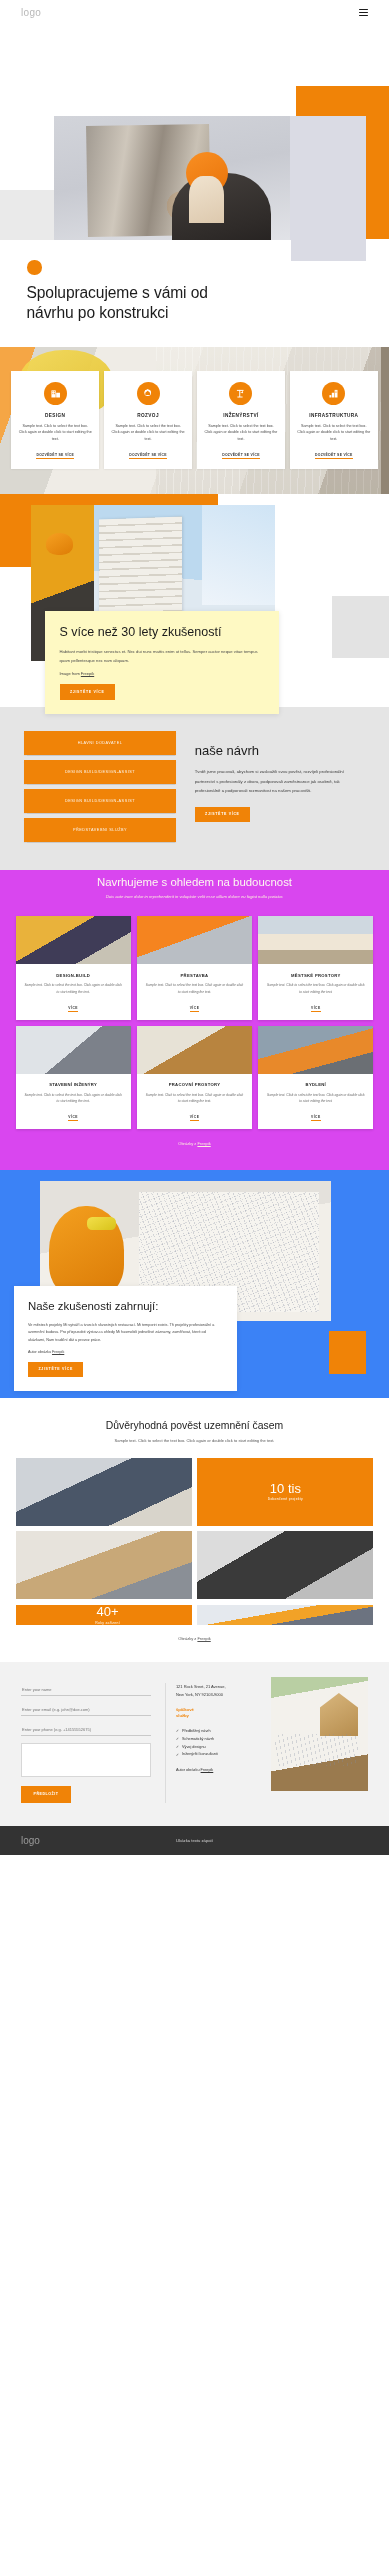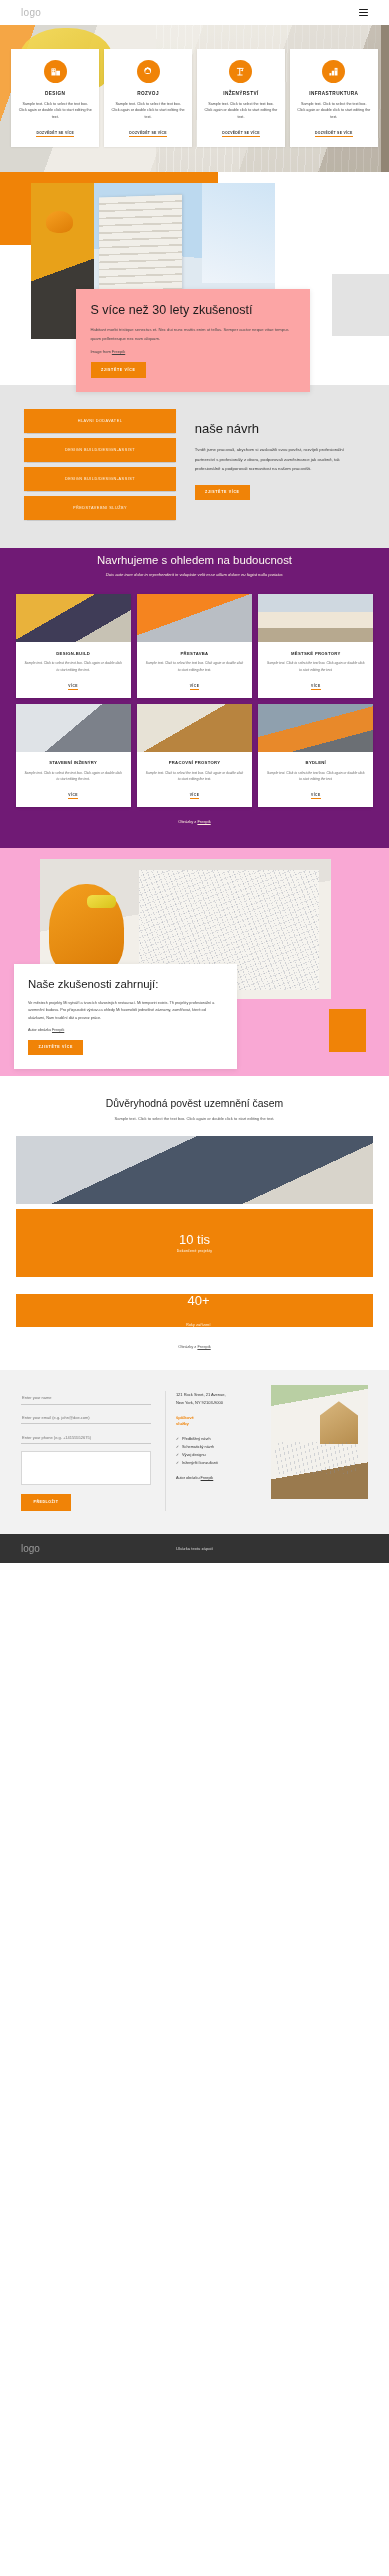--- a/index.html
+++ b/index.html
@@ -79,21 +79,21 @@
   .exp-photo{position:absolute;left:31px;top:11.4px;width:244px;height:156px;overflow:hidden;
     background:linear-gradient(185deg,#bcd9ef 0 46%,#dfe9f1 46% 100%);}
   .exp-photo:before{content:"";position:absolute;left:28%;top:8%;width:34%;height:82%;
     background:repeating-linear-gradient(180deg,#f1efe9 0 5.7px,#d6d2c8 5.7px 7.3px);
     transform:skewY(-2deg);box-shadow:1px 0 3.1px rgba(0,0,0,.12);}
   .exp-photo:after{content:"";position:absolute;left:0;top:0;width:26%;height:100%;
     background:linear-gradient(160deg,#e8a119 0 55%, #3d3a36 55% 100%);}
   .exp-helmet{position:absolute;left:6%;top:18%;width:27px;height:22px;border-radius:50% 50% 42% 42%;
     background:linear-gradient(150deg,#f6a021,#dd7c05);z-index:3;}
   .exp-sky{position:absolute;right:0;top:0;width:30%;height:64%;background:linear-gradient(200deg,#cfe4f5,#eef4fa);}
-  .exp-card{position:absolute;left:76px;top:117px;width:234px;background:#fca5a5;padding:13px 14.5px 14px;z-index:6;
+  .exp-card{position:absolute;left:45px;top:117px;width:234px;background:#fef9c3;padding:13px 14.5px 14px;z-index:6;
     box-shadow:0 1px 5.2px rgba(0,0,0,.10);}
   .exp-card h2{font-size:12.5px;font-weight:400;line-height:1.3;color:#1c1c1c;margin-bottom:8.3px;}
   .exp-card p{font-size:4.2px;line-height:1.95;color:#4a4a4a;margin-bottom:6.7px;}
   .exp-card .imgcredit{font-size:4px;color:#444;margin-bottom:7.8px;}
   .exp-card .imgcredit a{color:#444;text-decoration:underline;}
   .btn-orange{display:inline-block;background:#f08307;color:#fff;font-size:3.5px;font-weight:700;
     letter-spacing:0.7px;padding:5.7px 10.4px;text-decoration:none;border:none;cursor:pointer;}
   .exp-grey-r{position:absolute;right:0;top:102px;width:57px;height:62px;background:#e3e3e3;}
 
   
@@ -105,41 +105,41 @@
   .serv-right h2{font-size:13px;font-weight:400;color:#1c1c1c;margin-bottom:8.8px;}
   .serv-right p{font-size:4.3px;line-height:2.25;color:#3d3d3d;margin-bottom:10.4px;}
 
   
   .cta{background:#f08307;padding:21px 24px;display:flex;align-items:center;justify-content:space-between;gap:15.6px;}
   .cta h2{font-size:10px;font-weight:400;line-height:1.45;color:#fdf7ef;max-width:265px;}
   .cta-btn{background:#fff;color:#1c1c1c;font-size:3.4px;font-weight:700;letter-spacing:0.6px;
     padding:7.8px 12.5px;text-decoration:none;white-space:nowrap;border:none;cursor:pointer;}
 
   
-  .port{background:#701a75;padding:5.2px 0 24px;text-align:center;}
+  .port{background:#d946ef;padding:5.2px 0 24px;text-align:center;}
   .port h2{font-size:11.4px;font-weight:400;color:#fdf8f1;margin-bottom:5.7px;}
   .port .sub{font-size:4.2px;font-style:italic;line-height:1.8;color:#fdeedd;max-width:223px;margin:0 auto 15.6px;}
   .port-grid{display:grid;grid-template-columns:repeat(3,1fr);gap:6.2px;padding:0 15.6px;}
   .pcard{background:#fff;text-align:center;padding-bottom:8.8px;box-shadow:0 0.5px 2.6px rgba(0,0,0,.14);}
   .pcard .ph{height:48px;width:100%;}
   .ph1{background:linear-gradient(150deg,#e9b23b 0 40%, #3f3c57 40% 72%, #c7c2b4 72% 100%);}
   .ph2{background:linear-gradient(160deg,#f5841f 0 46%, #b9bec4 46% 100%);}
   .ph3{background:linear-gradient(180deg,#cfd8e0 0 38%, #efe6d6 38% 70%, #b7a98f 70% 100%);}
   .ph4{background:linear-gradient(140deg,#dfe3e7 0 50%, #7c818a 50% 100%);}
   .ph5{background:linear-gradient(150deg,#e7e2d6 0 45%, #b8843f 45% 100%);}
   .ph6{background:linear-gradient(165deg,#8fa0ae 0 42%, #e8892a 42% 72%, #6b6f74 72% 100%);}
   .pcard h3{font-size:4.2px;font-weight:700;letter-spacing:0.3px;color:#1f1f1f;margin:8.3px 0 4.7px;}
   .pcard p{font-size:3.3px;font-style:italic;line-height:1.85;color:#6b6b6b;padding:0 7.3px;margin-bottom:6.2px;}
   .pcard a{font-size:3.3px;letter-spacing:0.5px;font-weight:700;color:#333;text-decoration:none;
     border-bottom:0.8px solid #f08307;padding-bottom:1px;}
   .port-credit{margin-top:12.5px;font-size:4px;color:#fdeedd;}
   .port-credit a{color:#fdeedd;text-decoration:underline;}
 
   
-  .exp2{position:relative;background:#f9a8d4;height:228px;}
+  .exp2{position:relative;background:#3b82f6;height:228px;}
   .exp2-photo{position:absolute;left:40px;top:10.4px;width:291px;height:140px;overflow:hidden;
     background:linear-gradient(170deg,#e4e1dc 0 38%, #f2efe9 38% 100%);}
   .exp2-photo:before{content:"";position:absolute;left:3%;top:18%;width:26%;height:66%;
     background:linear-gradient(150deg,#f4a01f,#da7a06);border-radius:48% 48% 36% 36%;}
   .exp2-photo:after{content:"";position:absolute;left:34%;top:8%;width:62%;height:86%;
     background:repeating-linear-gradient(68deg, rgba(120,130,150,.30) 0 0.5px, rgba(255,255,255,0) 0.5px 4.7px),
                repeating-linear-gradient(158deg, rgba(120,130,150,.22) 0 0.5px, rgba(255,255,255,0) 0.5px 5.7px),
                #f6f4ef;}
   .exp2-yellow{position:absolute;left:16%;top:26%;width:29px;height:12.5px;border-radius:5.2px;
     background:linear-gradient(150deg,#f3e04a,#d8c21a);z-index:3;}
@@ -148,27 +148,27 @@
   .exp2-card h2{font-size:11.4px;font-weight:400;line-height:1.3;color:#1c1c1c;margin-bottom:7.8px;}
   .exp2-card p{font-size:3.8px;line-height:1.95;color:#4a4a4a;margin-bottom:6.2px;}
   .exp2-card .imgcredit{font-size:3.7px;color:#444;margin-bottom:7.3px;}
   .exp2-card .imgcredit a{color:#444;text-decoration:underline;}
   .exp2-orange{position:absolute;right:23px;bottom:24px;width:37px;height:43px;background:#f08307;}
 
   
   .rep{background:#fff;padding:22px 15.6px 21px;text-align:center;}
   .rep h2{font-size:10.4px;font-weight:400;color:#1c1c1c;margin-bottom:5.2px;}
   .rep .sub{font-size:4px;line-height:1.85;color:#555;max-width:244px;margin:0 auto 13.5px;}
-  .rep-grid{display:grid;grid-template-columns:repeat(1,1fr);grid-template-rows:68px 68px;gap:5.7px;}
+  .rep-grid{display:grid;grid-template-columns:repeat(2,1fr);grid-template-rows:68px 68px;gap:5.7px;}
   .rcell{position:relative;overflow:hidden;}
   .rc1{background:linear-gradient(155deg,#cfd3d8 0 36%, #4a5668 36% 74%, #d8d4cb 74% 100%);}
   .rc2{background:#f08307;color:#fff;display:flex;flex-direction:column;align-items:center;justify-content:center;gap:2.6px;}
   .rc3{background:linear-gradient(160deg,#e7e3dc 0 40%, #c8a878 40% 72%, #8a8f96 72% 100%);}
   .rc4{background:linear-gradient(150deg,#dcdcdc 0 30%, #3a3a3a 30% 70%, #bdbdbd 70% 100%);}
-  .rc5{background:#f08307;color:#fff;display:flex;flex-direction:column;align-items:center;justify-content:center;gap:16px;padding-left:8px;}
+  .rc5{background:#f08307;color:#fff;display:flex;flex-direction:column;align-items:center;justify-content:center;gap:3px;padding-left:8px;}
   .rc6{background:linear-gradient(170deg,#e5e9ee 0 42%, #f2a227 42% 64%, #6c7380 64% 100%);}
   .stat-num{font-size:13px;font-weight:400;line-height:1;}
   .stat-lbl{font-size:3.4px;letter-spacing:0.3px;}
   .rep-credit{margin-top:11.4px;font-size:4px;color:#555;}
   .rep-credit a{color:#555;text-decoration:underline;}
 
   
   .contact{background:#f2f2f2;position:relative;padding:21px 21px 23px;display:flex;gap:13.5px;}
   .cform{width:130px;display:flex;flex-direction:column;gap:6.7px;}
   .cform input,.cform textarea{
@@ -204,20 +204,32 @@
 
   <div class="header">
     <div class="logo">logo</div>
     <div class="burger">
       <span></span>
       <span></span>
       <span></span>
     </div>
   </div>
 
+  <div class="hero">
+    <div class="hero-orange"></div>
+    <div class="hero-lav"></div>
+    <div class="hero-grey"></div>
+    <div class="hero-photo">
+      <div class="hero-figure"></div>
+    </div>
+    <div class="hero-white-block"></div>
+    <div class="hero-dot"></div>
+    <h1 class="hero-title">Spolupracujeme s vámi od návrhu po konstrukci</h1>
+
+  </div>
 
   <div class="feat">
     <div class="feat-bg"></div>
     <div class="feat-inner">
 
       <div class="fcard">
         <div class="fcard-icon">
           <svg viewBox="0 0 24 24">
               <rect x="3" y="5" width="9" height="15"></rect>
               <rect x="13" y="10" width="8" height="10"></rect>

